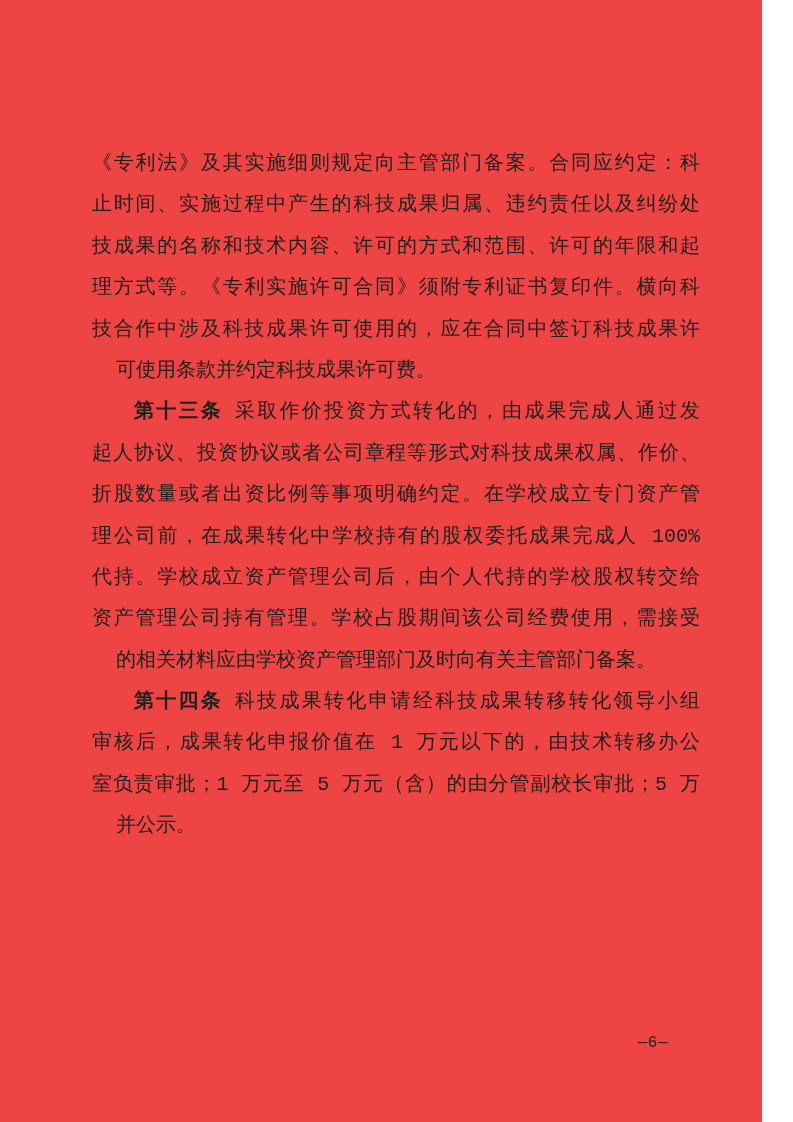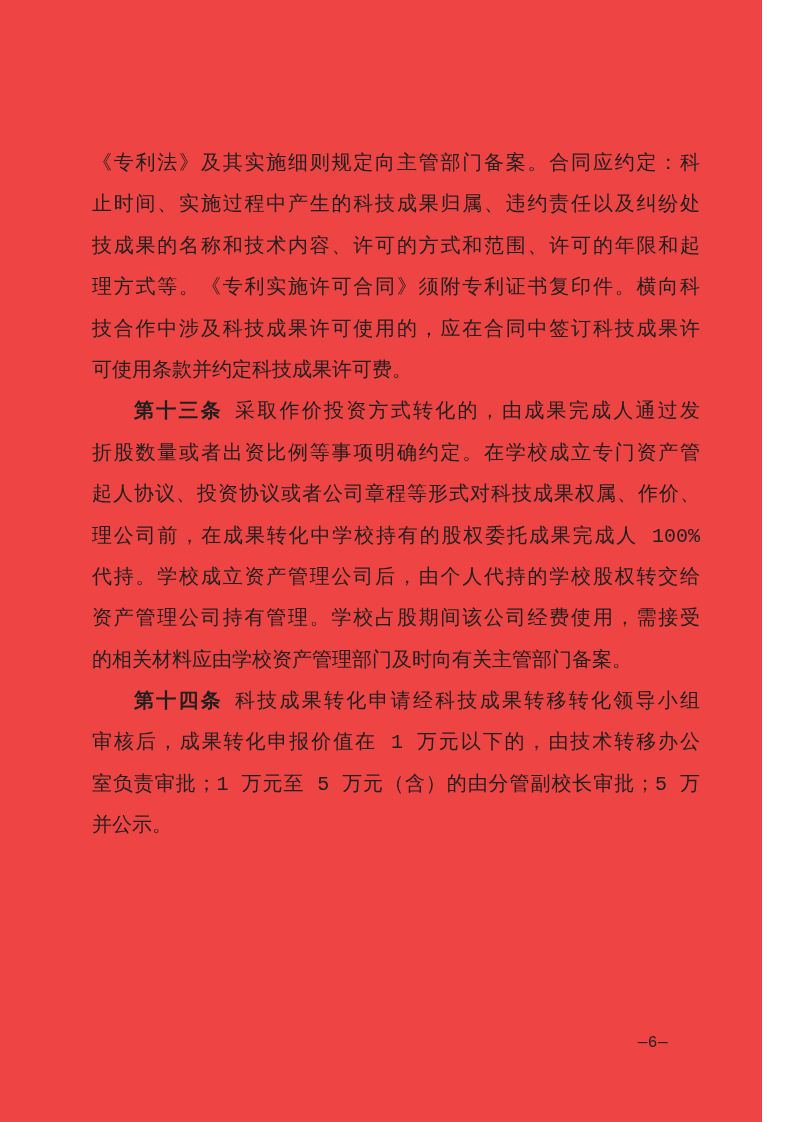--- a/index.html
+++ b/index.html
@@ -27,20 +27,21 @@
   .line {
     height: 41.4px;
     overflow: hidden;
     text-align: justify;
     text-align-last: justify;
     text-justify: inter-character;
     white-space: normal;
   }
   .line.para-end {
     text-align-last: left;
+    margin-left: 24px;
   }
   .line.indent {
     padding-left: 42px;
   }
   .lead {
     font-weight: bold;
     margin-right: 0.6em;
     margin-top: 16px;
   }
   .page-num {
@@ -62,22 +63,22 @@
     <div class="line">《专利法》及其实施细则规定向主管部门备案。合同应约定：科</div>
     <div class="line">止时间、实施过程中产生的科技成果归属、违约责任以及纠纷处</div>
     <div class="line">技成果的名称和技术内容、许可的方式和范围、许可的年限和起</div>
     <div class="line">理方式等。《专利实施许可合同》须附专利证书复印件。横向科</div>
     <div class="line">技合作中涉及科技成果许可使用的，应在合同中签订科技成果许</div>
     <div class="line para-end">可使用条款并约定科技成果许可费。</div>
 
     <div class="line indent">
       <span class="lead">第十三条</span><span>采取作价投资方式转化的，由成果完成人通过发</span>
     </div>
+    <div class="line">起人协议、投资协议或者公司章程等形式对科技成果权属、作价、</div>
     <div class="line">折股数量或者出资比例等事项明确约定。在学校成立专门资产管</div>
-    <div class="line">起人协议、投资协议或者公司章程等形式对科技成果权属、作价、</div>
     <div class="line">理公司前，在成果转化中学校持有的股权委托成果完成人 100%</div>
     <div class="line">代持。学校成立资产管理公司后，由个人代持的学校股权转交给</div>
     <div class="line">资产管理公司持有管理。学校占股期间该公司经费使用，需接受</div>
     <div class="line para-end">的相关材料应由学校资产管理部门及时向有关主管部门备案。</div>
 
     <div class="line indent">
       <span class="lead">第十四条</span><span>科技成果转化申请经科技成果转移转化领导小组</span>
     </div>
     <div class="line">审核后，成果转化申报价值在 1 万元以下的，由技术转移办公</div>
     <div class="line">室负责审批；1 万元至 5 万元（含）的由分管副校长审批；5 万</div>

